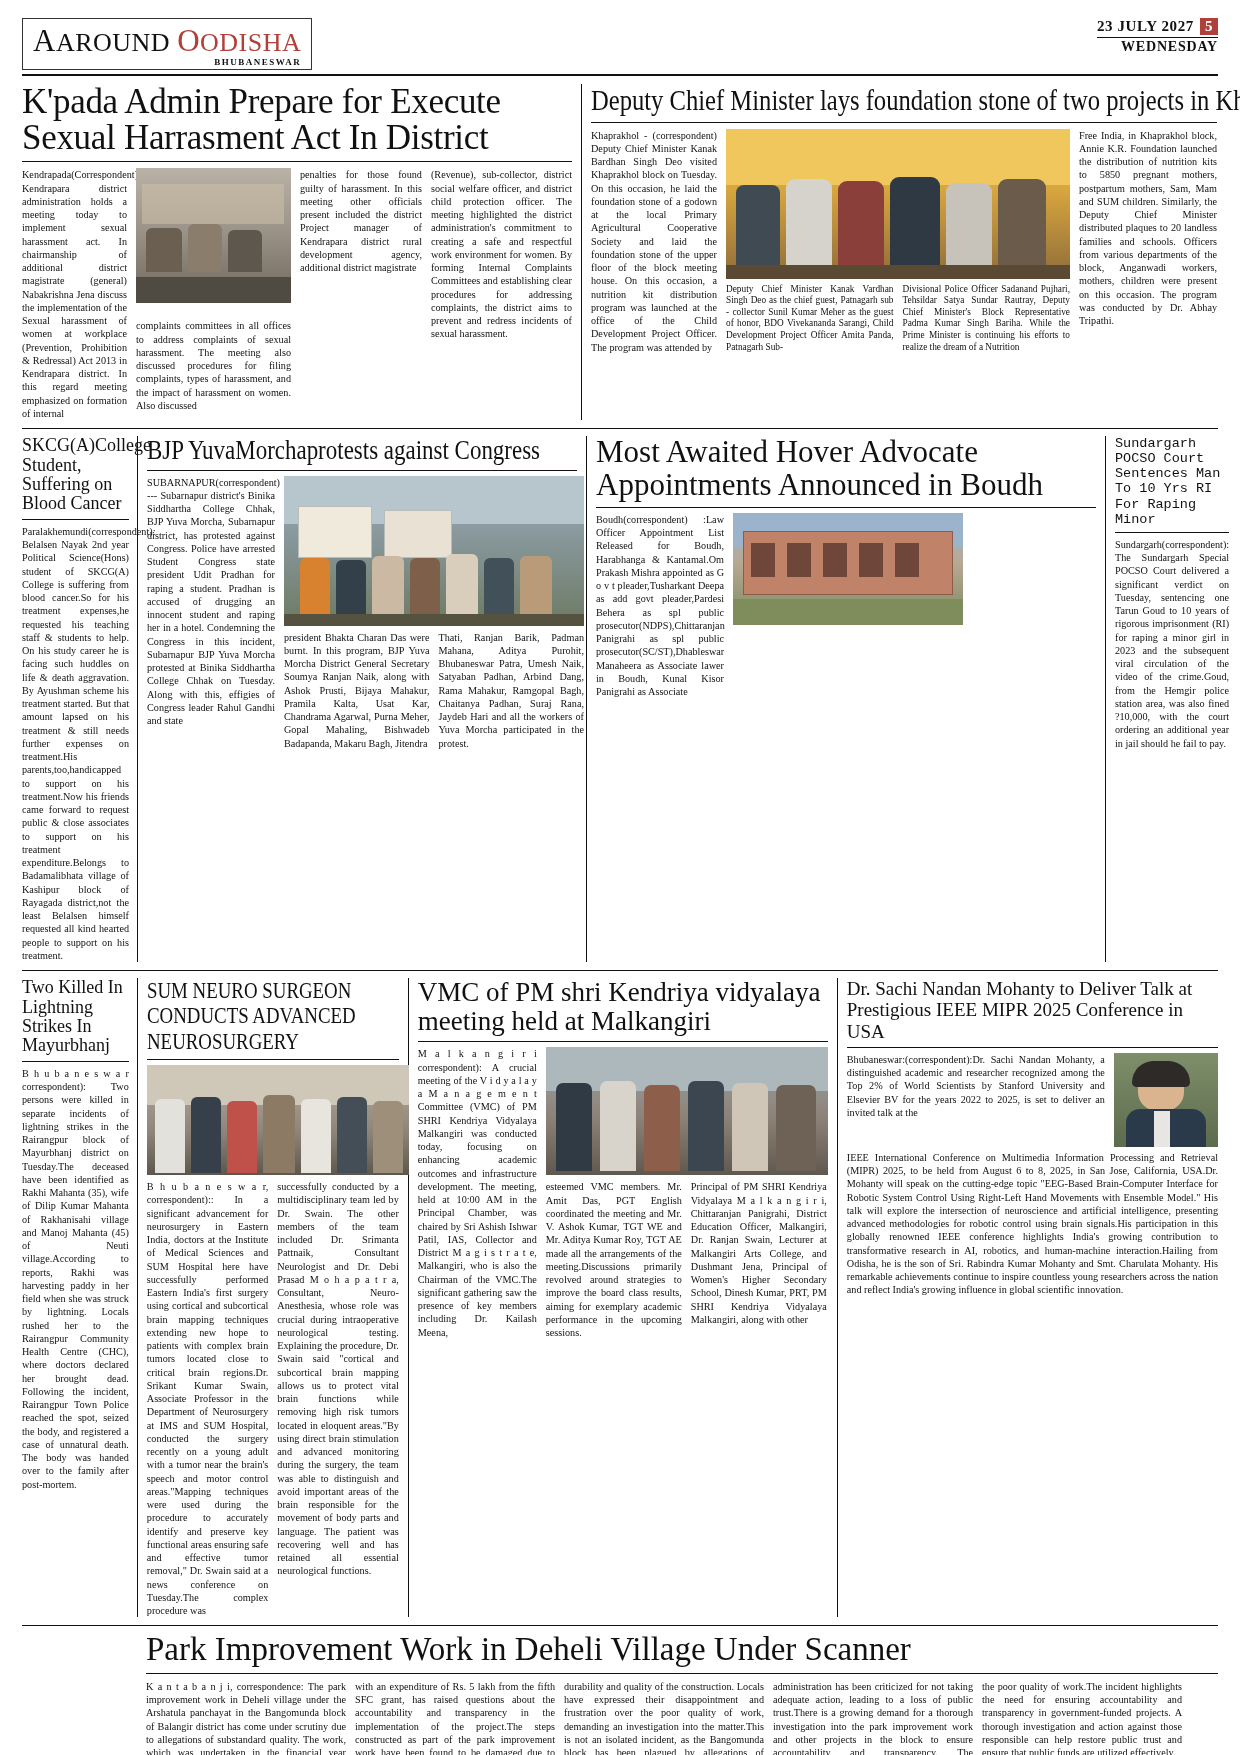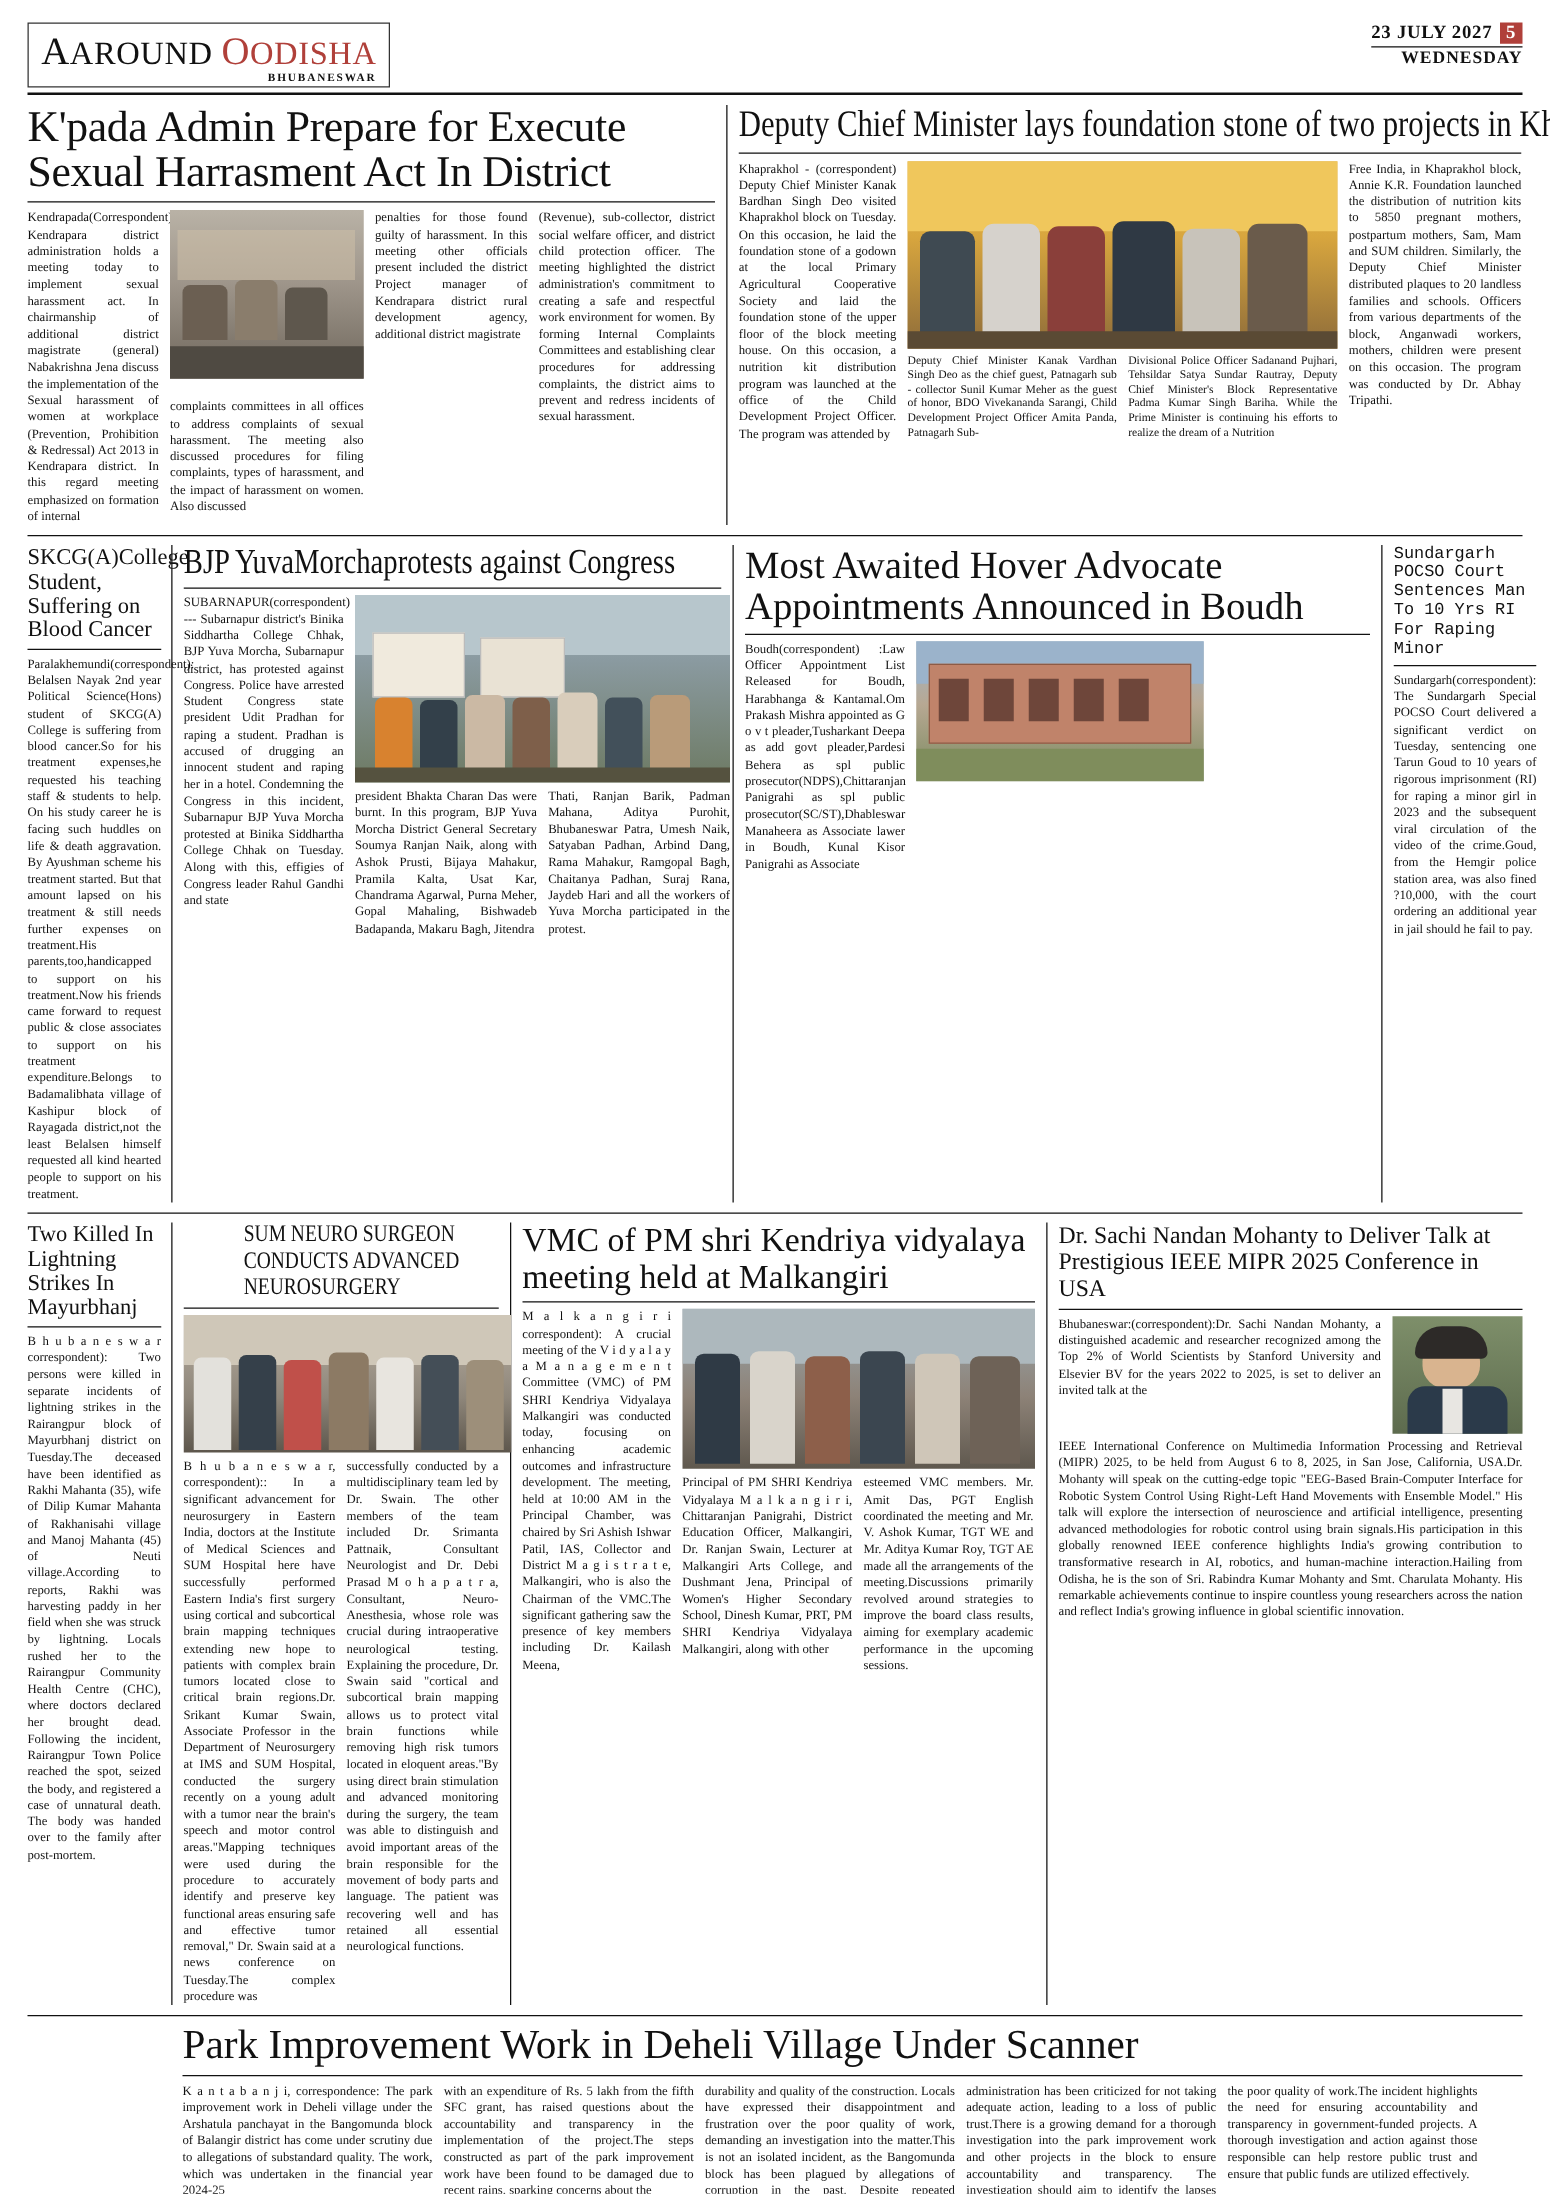--- a/index.html
+++ b/index.html
@@ -180,21 +180,21 @@
 
   <div class="cols">
 
     <div class="col" style="width:116px; border-right:1px solid #111; padding-right:8px;">
       <h1 class="hl" style="font-size:18px; line-height:1.08;">Two Killed In Lightning Strikes In Mayurbhanj</h1>
       <div style="border-top:1px solid #111; margin:5px 0;"></div>
       <div class="body-col">B h u b a n e s w a r correspondent): Two persons were killed in separate incidents of lightning strikes in the Rairangpur block of Mayurbhanj district on Tuesday.The deceased have been identified as Rakhi Mahanta (35), wife of Dilip Kumar Mahanta of Rakhanisahi village and Manoj Mahanta (45) of Neuti village.According to reports, Rakhi was harvesting paddy in her field when she was struck by lightning. Locals rushed her to the Rairangpur Community Health Centre (CHC), where doctors declared her brought dead. Following the incident, Rairangpur Town Police reached the spot, seized the body, and registered a case of unnatural death. The body was handed over to the family after post-mortem.</div>
     </div>
 
     <div class="col" style="width:262px; border-right:1px solid #111; padding-right:9px;">
-      <h1 class="hl" style="font-size:19px; line-height:1.1;margin-left:48px;">
+      <h1 class="hl" style="font-size:23px; line-height:1.1;">
         <span class="cond" style="display:block;width:122%;white-space:normal;">SUM NEURO SURGEON CONDUCTS ADVANCED NEUROSURGERY</span>
       </h1>
       <div style="border-top:1px solid #111; margin:5px 0;"></div>
       <div class="photo" style="width:262px;height:110px;background:linear-gradient(180deg,#b9b0a2 0%,#8e867a 60%,#5d564c 100%);">
         <div style="position:absolute;left:0;top:0;width:262px;height:40px;background:#cfc7b8;"></div>
         <div style="position:absolute;left:8px;top:34px;width:30px;height:74px;background:#e3e1dc;border-radius:6px 6px 0 0;"></div>
         <div style="position:absolute;left:44px;top:32px;width:30px;height:76px;background:#35404a;border-radius:6px 6px 0 0;"></div>
         <div style="position:absolute;left:80px;top:36px;width:30px;height:72px;background:#c0504a;border-radius:6px 6px 0 0;"></div>
         <div style="position:absolute;left:116px;top:30px;width:32px;height:78px;background:#8c7a64;border-radius:6px 6px 0 0;"></div>
         <div style="position:absolute;left:154px;top:34px;width:30px;height:74px;background:#e8e5df;border-radius:6px 6px 0 0;"></div>
@@ -216,22 +216,22 @@
           <div class="photo" style="width:282px;height:128px;background:linear-gradient(180deg,#9aa7ae 0%,#8d8277 55%,#5f584e 100%);">
             <div style="position:absolute;left:0;top:0;width:282px;height:44px;background:#adb8bd;"></div>
             <div style="position:absolute;left:10px;top:36px;width:36px;height:88px;background:#2f3a45;border-radius:7px 7px 0 0;"></div>
             <div style="position:absolute;left:54px;top:34px;width:36px;height:90px;background:#d9d4cb;border-radius:7px 7px 0 0;"></div>
             <div style="position:absolute;left:98px;top:38px;width:36px;height:86px;background:#8d5f4a;border-radius:7px 7px 0 0;"></div>
             <div style="position:absolute;left:142px;top:34px;width:36px;height:90px;background:#3b4650;border-radius:7px 7px 0 0;"></div>
             <div style="position:absolute;left:186px;top:36px;width:36px;height:88px;background:#cfc6b8;border-radius:7px 7px 0 0;"></div>
             <div style="position:absolute;left:230px;top:38px;width:40px;height:86px;background:#6e6257;border-radius:7px 7px 0 0;"></div>
           </div>
           <div class="cols" style="margin-top:5px;">
+            <div class="col body-col" style="width:136px;">esteemed VMC members. Mr. Amit Das, PGT English coordinated the meeting and Mr. V. Ashok Kumar, TGT WE and Mr. Aditya Kumar Roy, TGT AE made all the arrangements of the meeting.Discussions primarily revolved around strategies to improve the board class results, aiming for exemplary academic performance in the upcoming sessions.</div>
             <div class="col body-col" style="width:136px;">Principal of PM SHRI Kendriya Vidyalaya M a l k a n g i r i, Chittaranjan Panigrahi, District Education Officer, Malkangiri, Dr. Ranjan Swain, Lecturer at Malkangiri Arts College, and Dushmant Jena, Principal of Women's Higher Secondary School, Dinesh Kumar, PRT, PM SHRI Kendriya Vidyalaya Malkangiri, along with other</div>
-            <div class="col body-col" style="width:136px;">esteemed VMC members. Mr. Amit Das, PGT English coordinated the meeting and Mr. V. Ashok Kumar, TGT WE and Mr. Aditya Kumar Roy, TGT AE made all the arrangements of the meeting.Discussions primarily revolved around strategies to improve the board class results, aiming for exemplary academic performance in the upcoming sessions.</div>
           </div>
         </div>
       </div>
     </div>
 
     <div class="col" style="width:372px;">
       <h1 class="hl" style="font-size:19px; line-height:1.12;">Dr. Sachi Nandan Mohanty to Deliver Talk at Prestigious IEEE MIPR 2025 Conference in USA</h1>
       <div style="border-top:1px solid #111; margin:5px 0;"></div>
       <div class="cols">
         <div class="col body-col" style="width:258px;">Bhubaneswar:(correspondent):Dr. Sachi Nandan Mohanty, a distinguished academic and researcher recognized among the Top 2% of World Scientists by Stanford University and Elsevier BV for the years 2022 to 2025, is set to deliver an invited talk at the</div>

